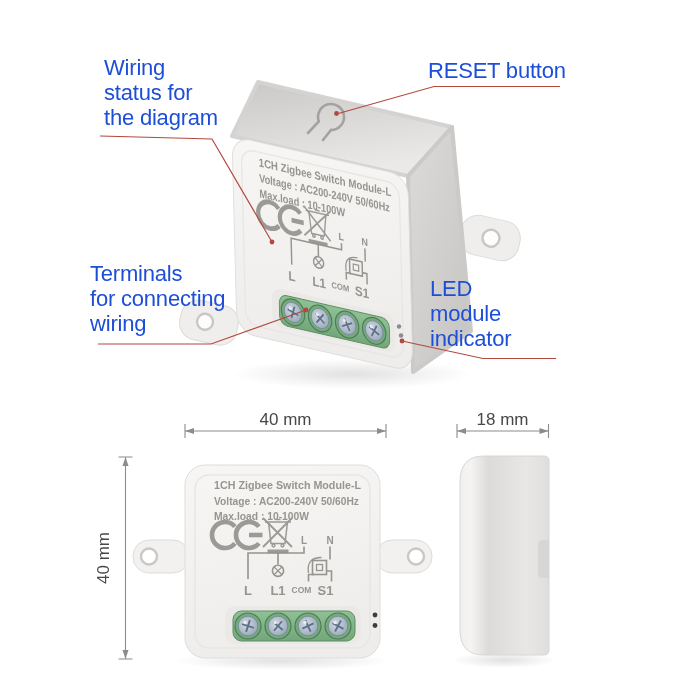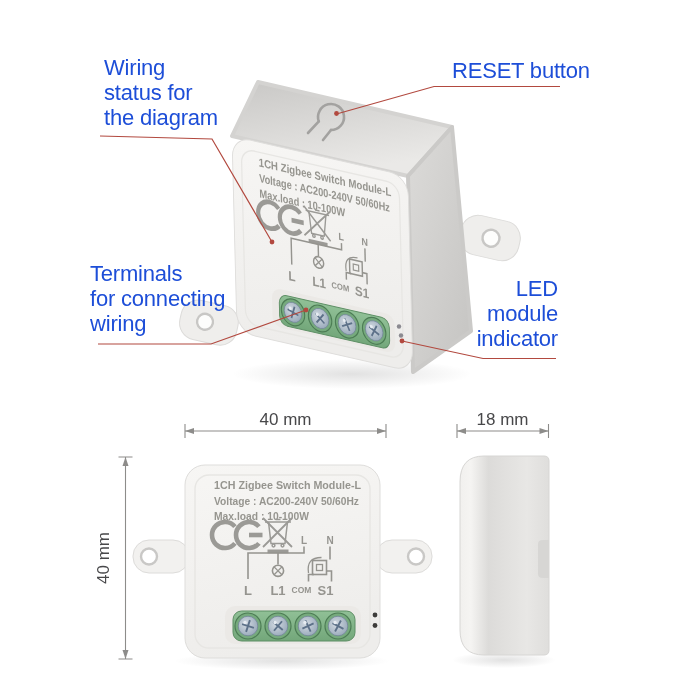--- a/index.html
+++ b/index.html
@@ -4,21 +4,21 @@
 <style>
   html,body{margin:0;padding:0;background:#ffffff;}
   #stage{position:relative;width:700px;height:700px;background:#ffffff;overflow:hidden;
          font-family:"Liberation Sans",sans-serif;}
   #scene{position:absolute;left:0;top:0;}
   svg text{font-family:"Liberation Sans",sans-serif;}
   .print{font-weight:700;fill:#96958f;}
   .diag-lbl{font-weight:700;fill:#95948f;}
   .dim-text{fill:#48484a;font-size:17px;}
   .callout{position:absolute;font-size:22px;line-height:25px;color:#1d4ed8;letter-spacing:-0.2px;}
-  .callout.right{text-align:right;}
+  .callout.right{}
 </style>
 </head>
 <body>
 
 <div id="stage">
 
 <svg id="scene" width="700" height="700" viewBox="0 0 700 700" xmlns="http://www.w3.org/2000/svg" xmlns:xlink="http://www.w3.org/1999/xlink">
   <defs>
     <linearGradient id="faceGrad" x1="0" y1="0" x2="0.25" y2="1">
       <stop offset="0" stop-color="#f7f6f4"></stop>
@@ -218,21 +218,21 @@
     <circle cx="402" cy="341" r="2.4" fill="#b2493f" stroke="none"></circle>
   </g>
 </svg>
 
 <div class="callout" style="left:104px;top:55px;">
   <div>Wiring</div>
   <div>status for</div>
   <div>the diagram</div>
 </div>
 
-<div class="callout" style="left:452px;top:58px;text-align:center;">RESET button</div>
+<div class="callout" style="left:428px;top:58px;text-align:center;">RESET button</div>
 
 <div class="callout" style="left:90px;top:261px;">
   <div>Terminals</div>
   <div>for connecting</div>
   <div>wiring</div>
 </div>
 
 <div class="callout right" style="left:430px;top:276px;width:128px;">
   <div>LED</div>
   <div>module</div>

